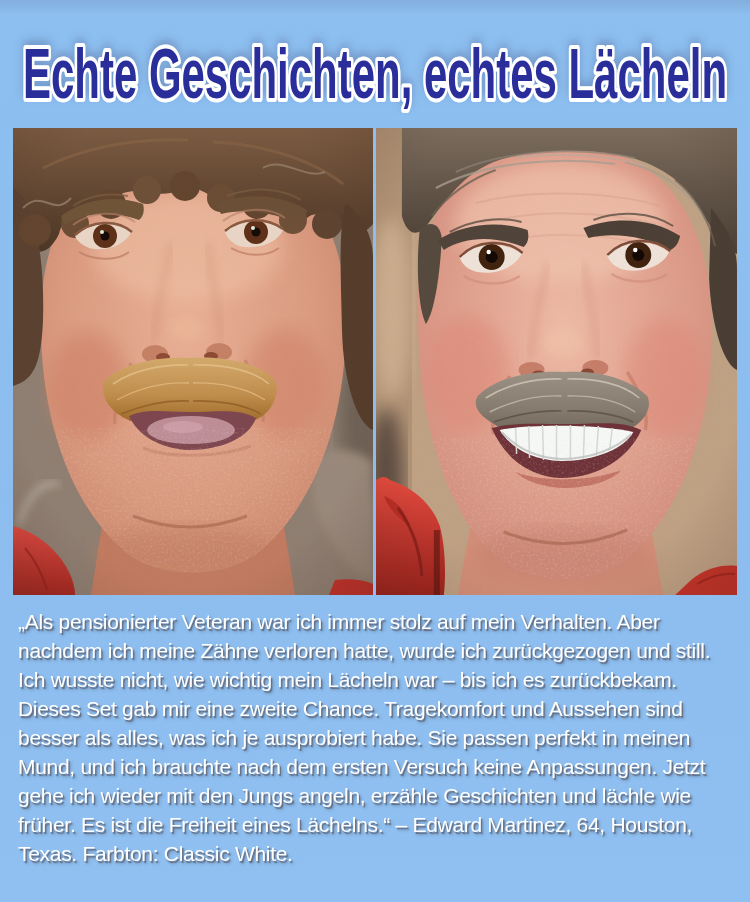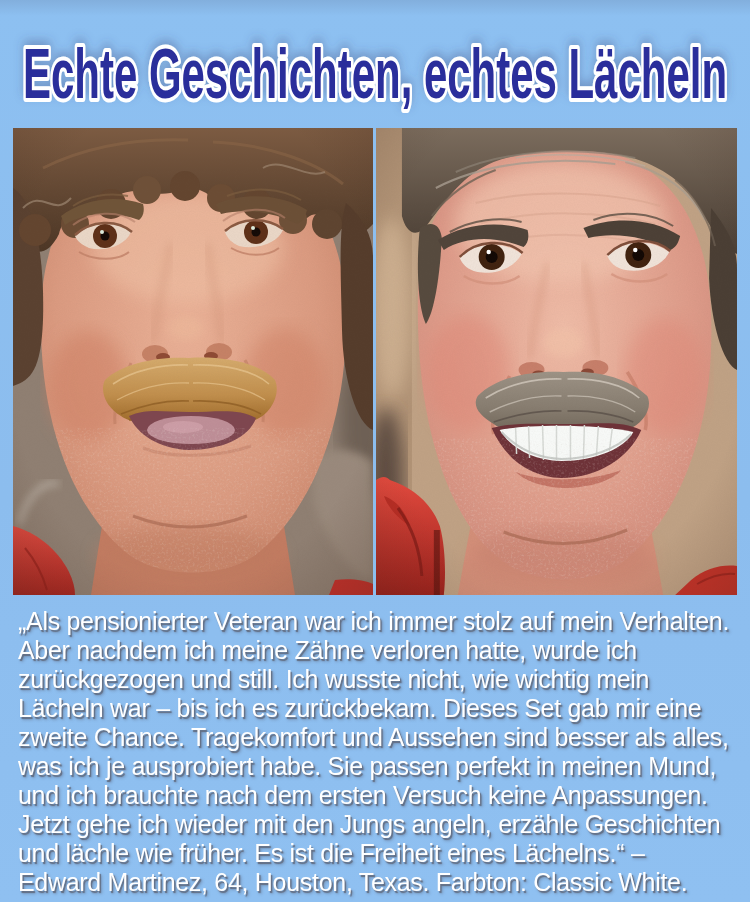--- a/index.html
+++ b/index.html
@@ -22,21 +22,21 @@
     position:absolute;top:128px;left:13px;width:724px;height:467px;
     display:flex;gap:3px;
   }
   .photo{height:467px;overflow:hidden;}
   .photo.before{width:360px;}
   .photo.after{width:361px;}
   .photo svg{display:block;width:100%;height:100%;}
   .quote{
     position:absolute;top:607px;left:18px;width:714px;
     color:#FFFFFF;
-    font-size:25px;
+    font-size:21px;
     letter-spacing:-0.3px;
     line-height:29px;
     text-shadow:1.5px 1.5px 1px rgba(95,105,125,.92), 2.5px 3px 3px rgba(90,100,125,.45);
     margin:0;
   }
 </style>
 </head>
 <body>
 
 <div class="page">

